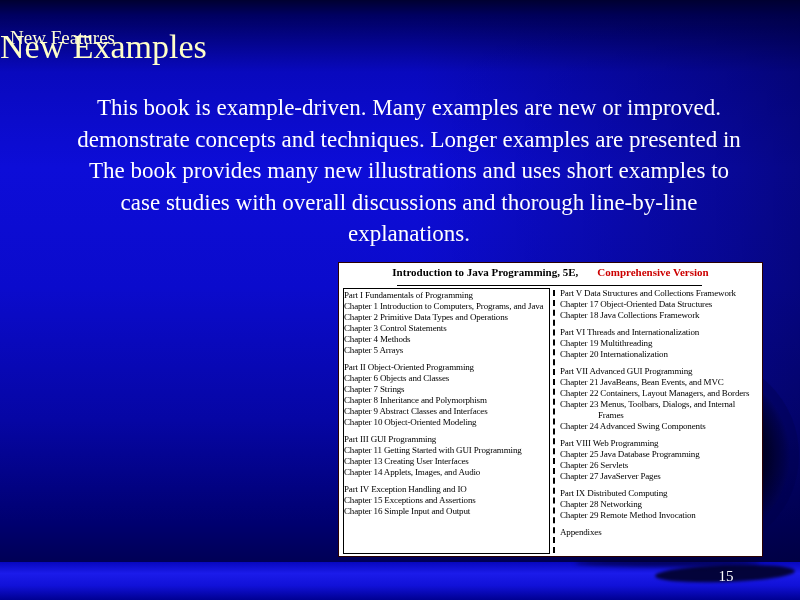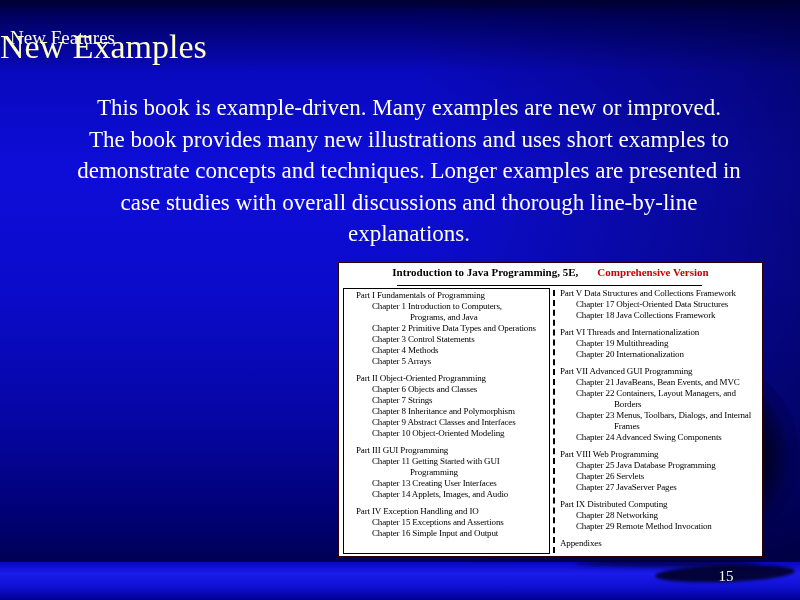--- a/index.html
+++ b/index.html
@@ -59,49 +59,49 @@
     position:absolute; top:3px; left:0; width:100%; text-align:center;
     font-size:11px; font-weight:bold; white-space:nowrap;
   }
   .toc-heading .highlight { color:#CC0000; margin-left:19px; }
   .toc-underline {
     position:absolute; top:22px; left:58px; width:305px; height:0;
     border-top:1px solid #000;
   }
   .toc-left-box {
     position:absolute; top:25px; left:4px; width:207px; height:266px;
-    border:1px solid #000; box-sizing:border-box; padding:1px 12px; overflow:hidden;
+    border:1px solid #000; box-sizing:border-box; padding:1px 0; overflow:hidden;
   }
   .toc-separator {
     position:absolute; top:27px; left:214px; height:263px; width:0;
     border-left:2px dashed #000;
   }
   .toc-right-col {
     position:absolute; top:25px; left:221px; width:202px; height:267px;
     overflow:hidden;
   }
   .toc-col { font-size:9px; line-height:11px; letter-spacing:-0.15px; }
   .toc-part { margin-top:6px; }
   .toc-part:first-child { margin-top:0; }
   .toc-part-title { white-space:nowrap; }
-  .toc-chapter { margin-left:16px; padding-left:38px; text-indent:-38px; }
+  .toc-chapter { margin-left:0; padding-left:38px; text-indent:-38px; }
 </style>
 </head>
 <body>
 
 <div class="slide">
 
   <div class="corner-label">New Features</div>
 
   <div class="slide-title">New Examples</div>
 
   <div class="body-text" id="body-text">
       <div class="body-line">This book is example-driven. Many examples are new or improved.</div>
+      <div class="body-line">demonstrate concepts and techniques. Longer examples are presented in</div>
       <div class="body-line">The book provides many new illustrations and uses short examples to</div>
-      <div class="body-line">demonstrate concepts and techniques. Longer examples are presented in</div>
       <div class="body-line">case studies with overall discussions and thorough line-by-line</div>
       <div class="body-line">explanations.</div>
     </div>
 
   <div class="decor-circle"></div>
   <div class="bottom-band"></div>
   <div class="decor-streak"></div>
   <div class="decor-swoosh"></div>
 
   <div class="toc-panel">

